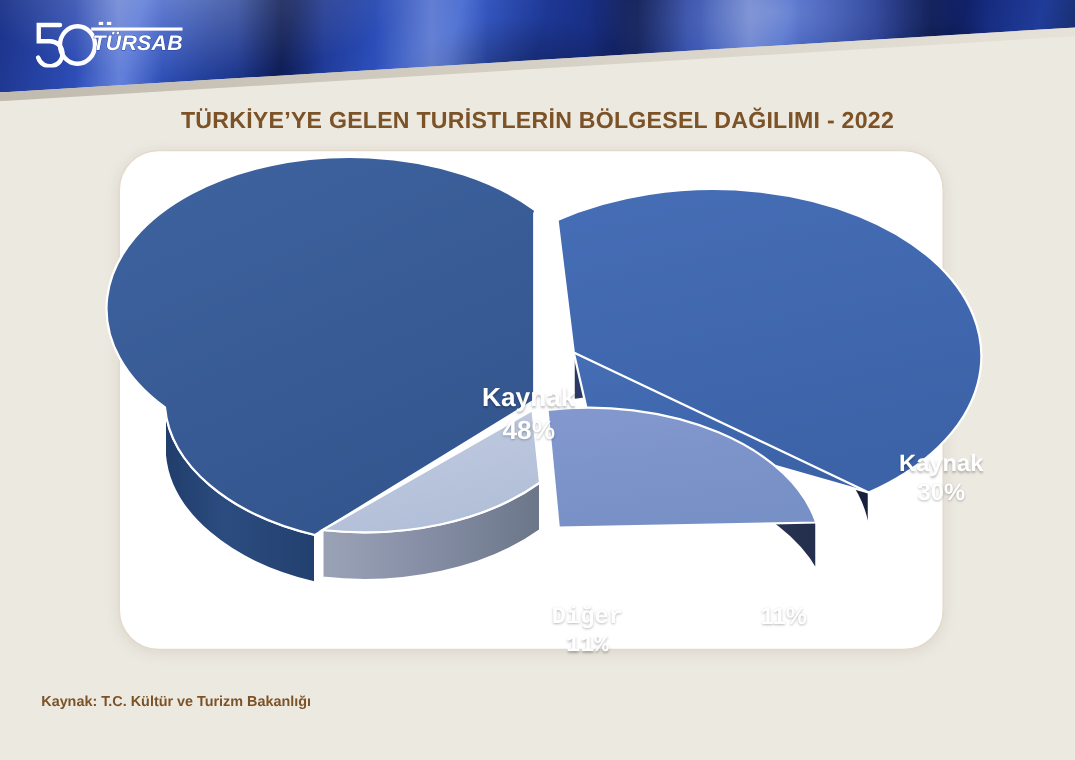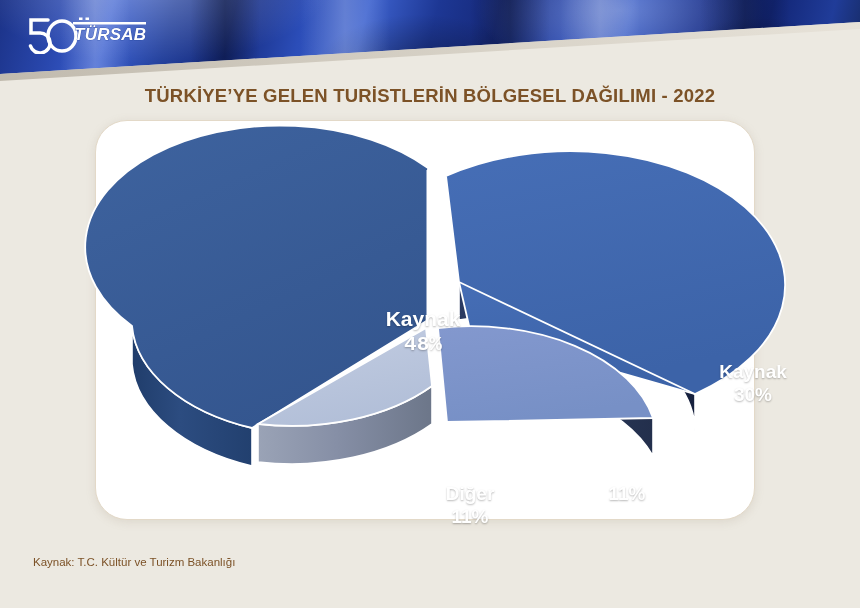--- a/index.html
+++ b/index.html
@@ -79,32 +79,32 @@
     font-weight:bold;
     line-height:1.22;
     text-shadow:0 1px 2px rgba(0,0,0,.28);
     white-space:nowrap;
     pointer-events:none;
   }
   .slice-label .nm { display:block; }
   .slice-label .pc { display:block; }
 
   #label-marmara { left:238px; top:174px; width:150px; font-size:21px; }
-  #label-marmara .pc { font-size:21px;font-family:Liberation Mono, monospace; }
+  #label-marmara .pc { font-size:21px; }
   #label-akdeniz { left:578px; top:228px; width:130px; font-size:19px; }
   #label-akdeniz .pc { font-size:19px; }
   #label-ege     { left:462px; top:350px; width:110px; font-size:19px; }
   #label-ege .pc { font-size:19px; }
-  #label-diger   { left:300px; top:350px; width:120px; font-size:19px; }
+  #label-diger   { left:300px; top:350px; width:120px; font-size:19px;font-family:Liberation Mono, monospace; }
   #label-diger .pc { font-size:19px; }
 
   
   #source {
     position:absolute; left:33px; top:556px;
-    font-size:11.5px; font-weight:normal; color:#7c5227;
+    font-size:11.5px; font-weight:bold; color:#7c5227;
     white-space:nowrap;
   }
 </style>
 </head>
 <body>
 
 <div id="page">
 
   <div id="banner">
     <div class="fold" style="left:60px;width:70px;"></div>

